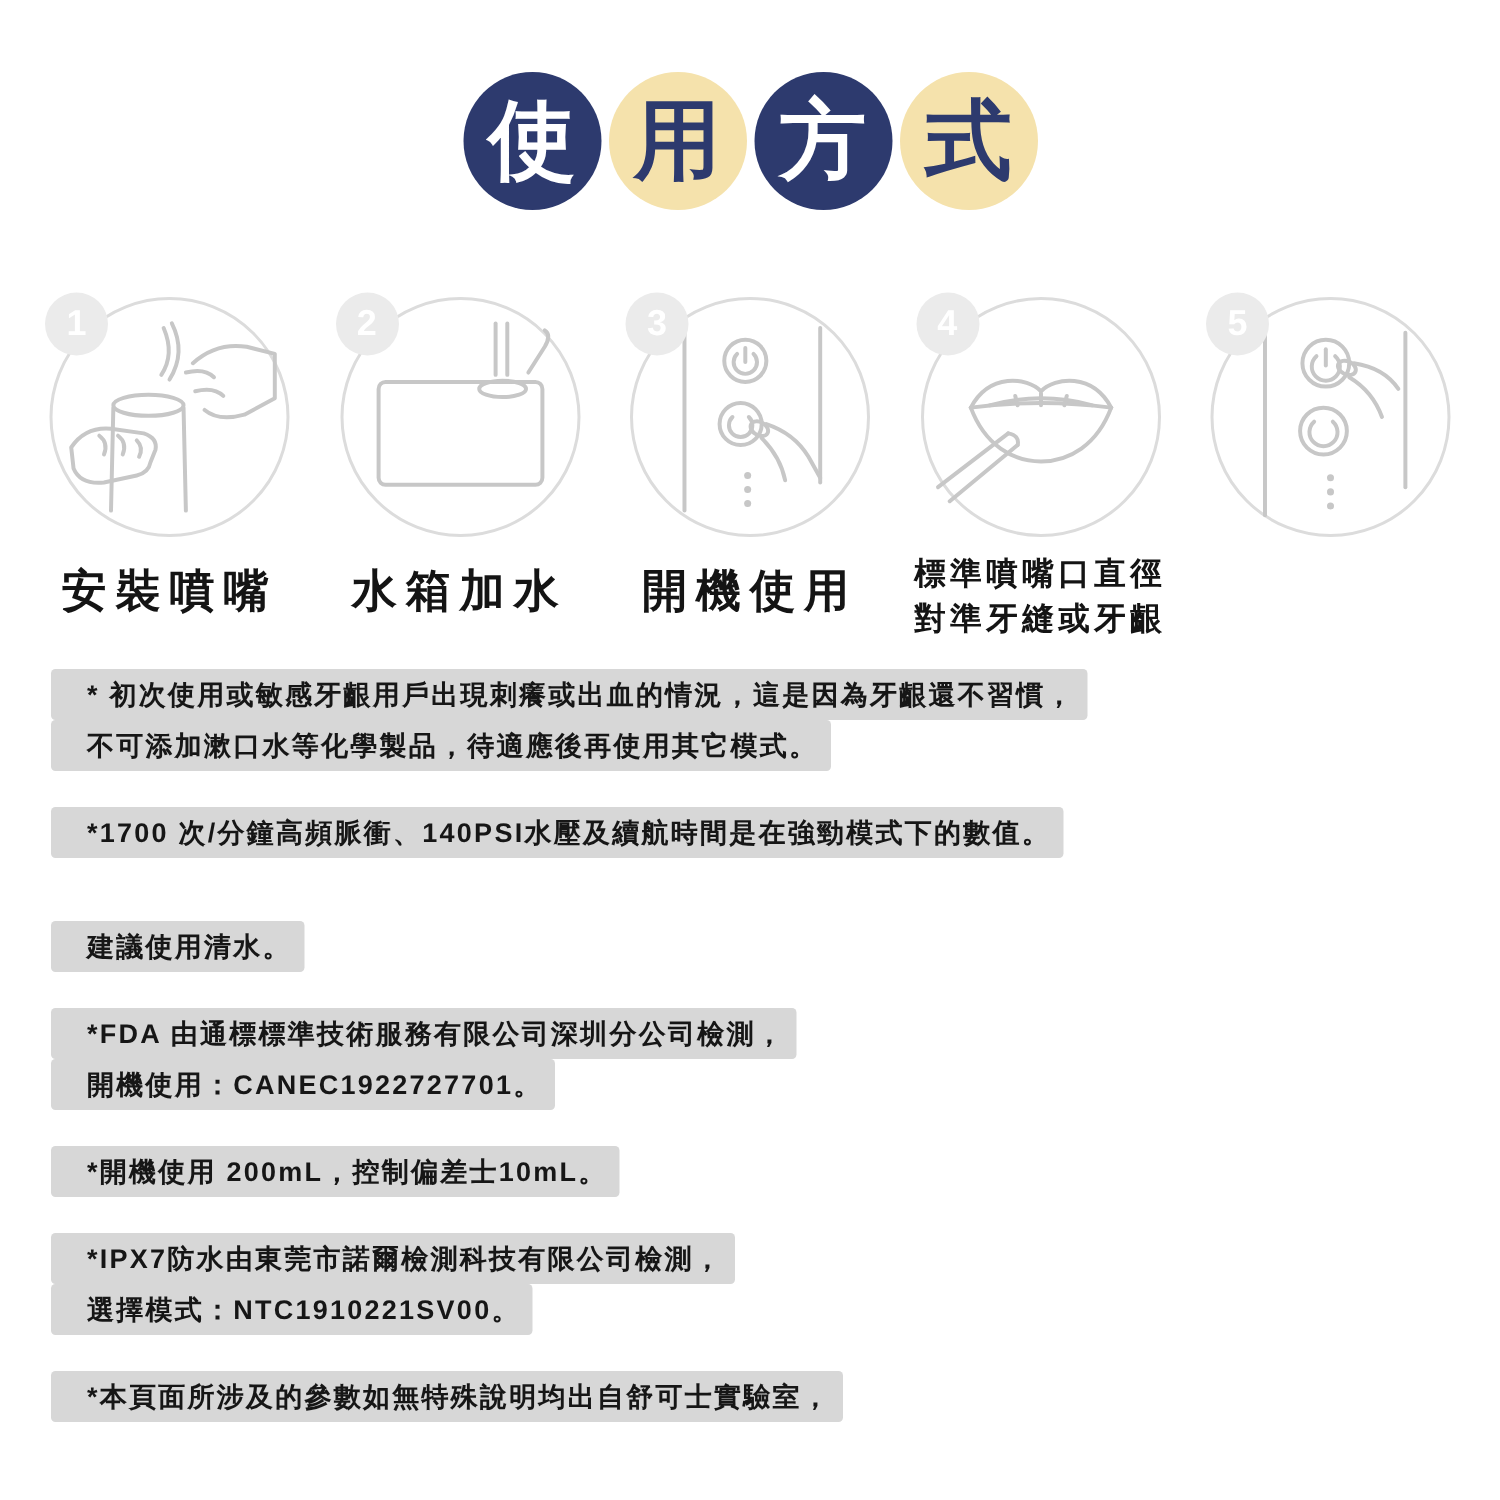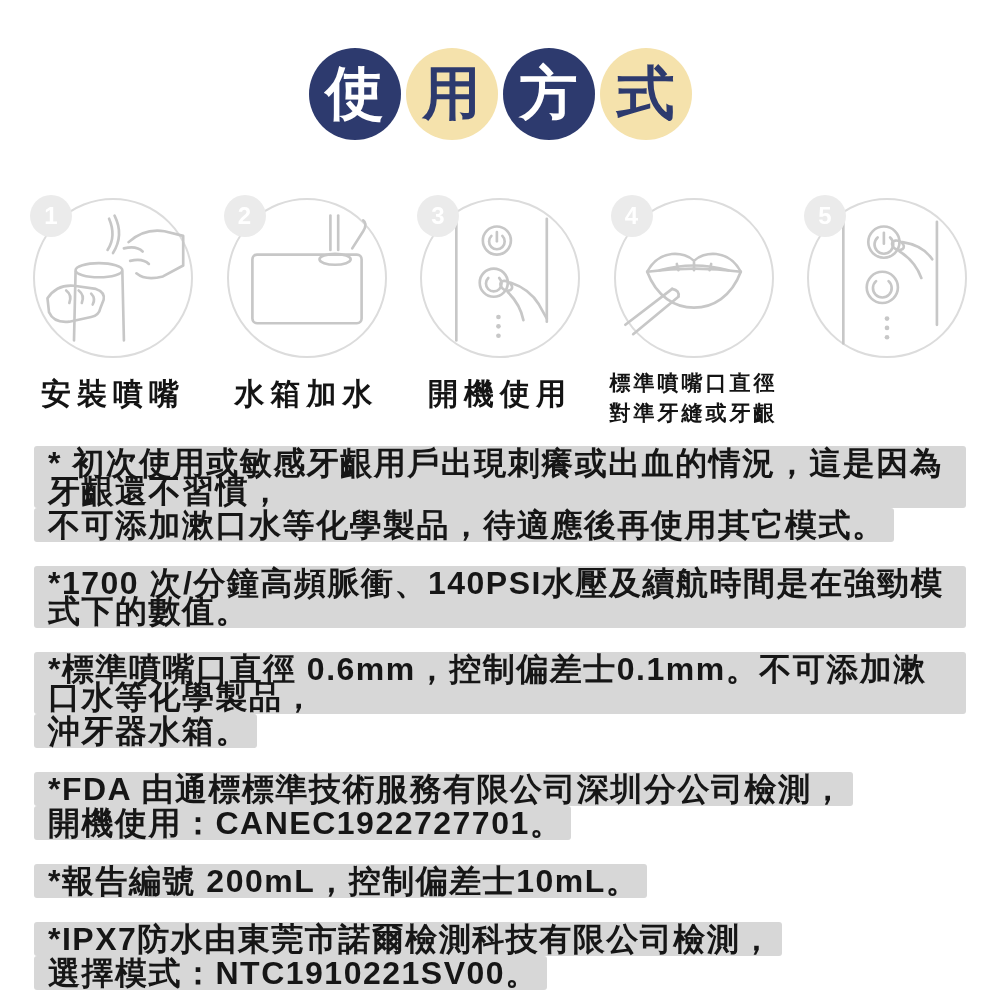--- a/index.html
+++ b/index.html
@@ -33,21 +33,21 @@
   .illust .dot{fill:var(--line);stroke:none;}
   .step-label{margin-top:16px;font-size:30px;font-weight:bold;
     letter-spacing:6px;white-space:nowrap;color:#141414;}
   .step-label.small{margin-top:10px;font-size:21px;letter-spacing:3px;
     line-height:30px;text-align:center;}
 
   
   .notes{padding:0 34px;margin-top:0;}
   .note{margin-bottom:24px;font-weight:bold;}
   .note .hl{display:inline-block;background:var(--highlight);color:var(--text);
-    font-size:32px;line-height:28px;padding:3px 8px 3px 14px;border-radius:3px;
+    font-size:18px;line-height:28px;padding:3px 8px 3px 24px;border-radius:3px;
     letter-spacing:1.5px;margin-bottom:0;}
 </style>
 </head>
 <body>
 
 <div class="title-row">
   <div class="title-circle navy">使</div>
   <div class="title-circle yellow">用</div>
   <div class="title-circle navy">方</div>
   <div class="title-circle yellow">式</div>
@@ -160,31 +160,31 @@
   <div class="note">
     <span class="hl">* 初次使用或敏感牙齦用戶出現刺癢或出血的情況，這是因為牙齦還不習慣，</span><br>
     <span class="hl">不可添加漱口水等化學製品，待適應後再使用其它模式。</span>
   </div>
 
   <div class="note">
     <span class="hl">*1700 次/分鐘高頻脈衝、140PSI水壓及續航時間是在強勁模式下的數值。</span>
   </div>
 
   <div class="note">
-    <span class="hl">*標準噴嘴口直徑 0.6mm，控制偏差士0.1mm。不可添加漱口水等化學製品，</span><br>
-    <span class="hl">沖牙器水箱。</span>
+    <br>
+    <span class="hl">建議使用清水。</span>
   </div>
 
   <div class="note">
     <span class="hl">*FDA 由通標標準技術服務有限公司深圳分公司檢測，</span><br>
     <span class="hl">開機使用：CANEC1922727701。</span>
   </div>
 
   <div class="note">
-    <span class="hl">*報告編號 200mL，控制偏差士10mL。</span>
+    <span class="hl">*開機使用 200mL，控制偏差士10mL。</span>
   </div>
 
   <div class="note">
     <span class="hl">*IPX7防水由東莞市諾爾檢測科技有限公司檢測，</span><br>
     <span class="hl">選擇模式：NTC1910221SV00。</span>
   </div>
 
   <div class="note">
     <span class="hl">*本頁面所涉及的參數如無特殊說明均出自舒可士實驗室，</span><br>
     

